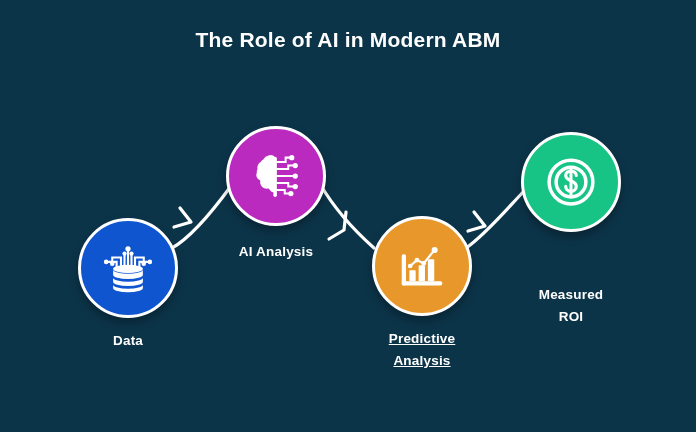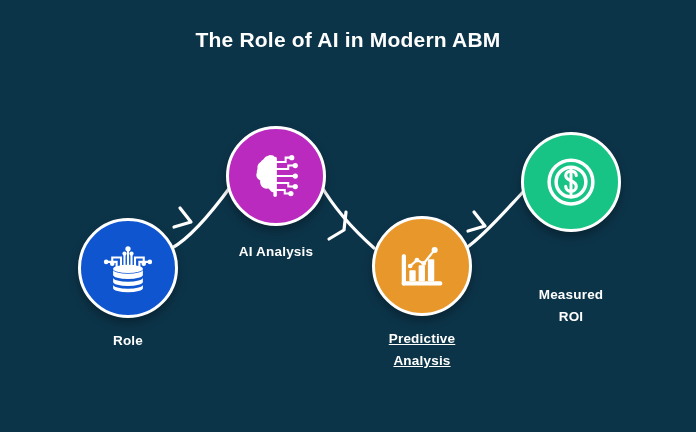--- a/index.html
+++ b/index.html
@@ -124,21 +124,21 @@
           <circle cx="28" cy="15.5" r="2.4"></circle>
           <circle cx="36" cy="15.5" r="2.4"></circle>
 
           <ellipse cx="32" cy="33" rx="17" ry="4.6"></ellipse>
           <path d="M15 34 L15 40 A17 4.6 0 0 0 49 40 L49 34 A17 4.6 0 0 1 15 34 Z"></path>
           <path d="M15 43 L15 48 A17 4.6 0 0 0 49 48 L49 43 A17 4.6 0 0 1 15 43 Z"></path>
           <path d="M15 51 L15 55 A17 4.6 0 0 0 49 55 L49 51 A17 4.6 0 0 1 15 51 Z"></path>
         </g>
       </svg>
     </div>
-    <div class="label">Role</div>
+    <div class="label">Data</div>
   </div>
 
   <div class="node" id="node-ai">
     <div class="circle" style="background: rgb(187, 42, 191);">
       <svg class="icon-svg" width="56" height="56" viewBox="0 0 64 64">
         <g fill="#ffffff">
 
           <path d="M30 9 C24 7 18 10 17 15 C12 16 9 21 12 26 C8 29 9 35 14 37 C13 43 18 48 24 46
                    C26 51 31 53 30 47 Z"></path>
           <circle cx="19" cy="18" r="5"></circle>

